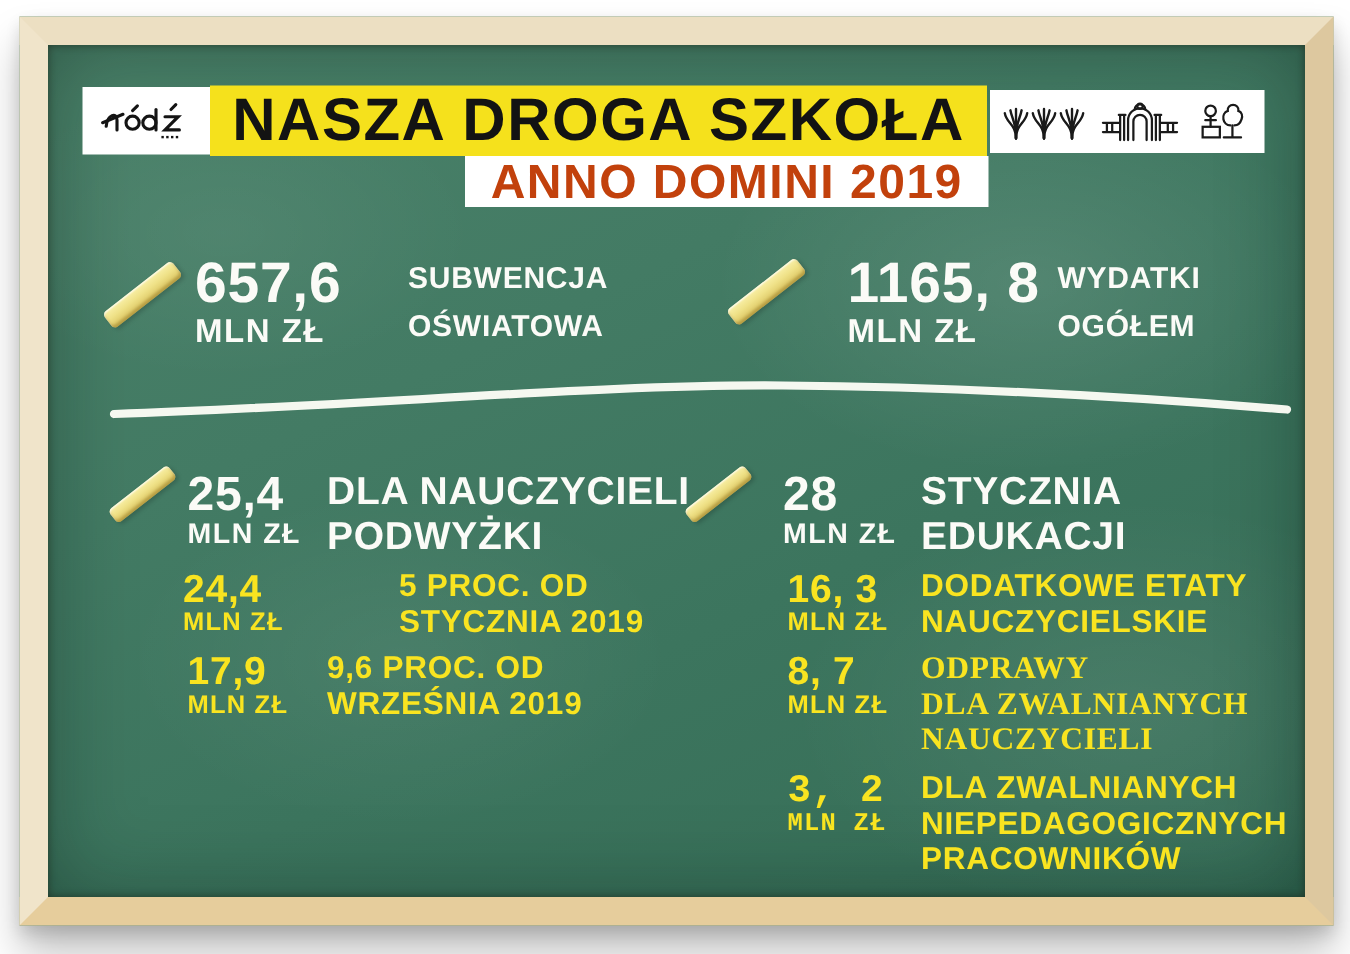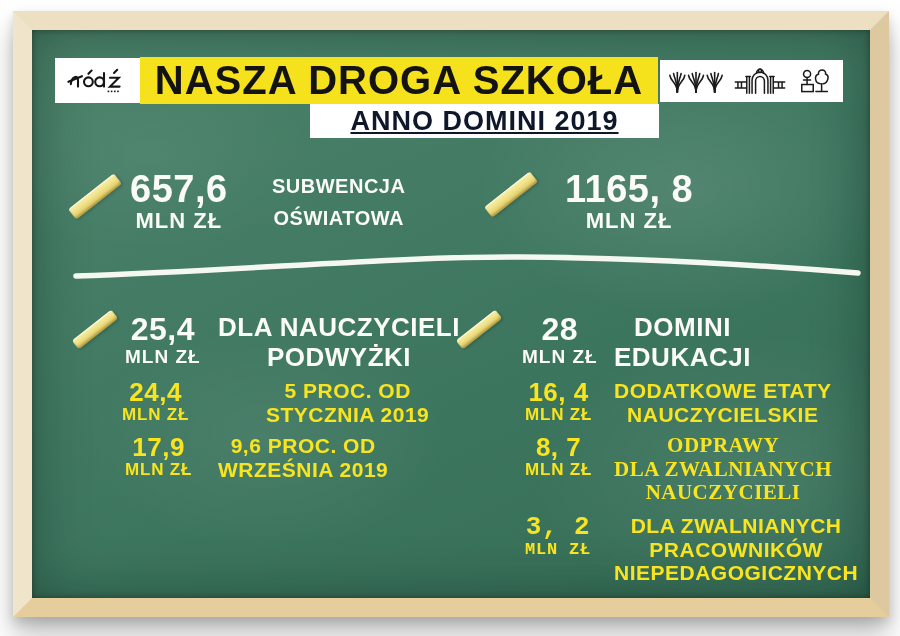--- a/index.html
+++ b/index.html
@@ -16,28 +16,27 @@
   }
   .board{
     position:absolute;inset:0;overflow:hidden;
     background:
       radial-gradient(ellipse 300px 180px at 78% 28%, rgba(255,255,255,.10), rgba(255,255,255,0) 70%),
       radial-gradient(ellipse 260px 160px at 28% 72%, rgba(255,255,255,.06), rgba(255,255,255,0) 70%),
       radial-gradient(ellipse 320px 200px at 86% 78%, rgba(255,255,255,.08), rgba(255,255,255,0) 70%),
       radial-gradient(ellipse 240px 140px at 14% 22%, rgba(255,255,255,.05), rgba(255,255,255,0) 70%),
       linear-gradient(155deg,#4a8169 0%,#437b64 35%,#3c755e 62%,#387059 85%,#346c56 100%);
     box-shadow:inset 0 0 55px rgba(8,28,20,.38), inset 0 0 6px rgba(25,20,8,.5);
-    text-align:center;
   }
   .abs{position:absolute;}
   .whitebox{background:#ffffff;}
   .banner{background:#f5e11c;display:flex;align-items:center;justify-content:center;}
   .banner .t{font-weight:bold;font-size:40px;letter-spacing:1px;color:#131313;white-space:nowrap;}
   .subbanner{background:#ffffff;display:flex;align-items:center;justify-content:center;}
-  .subbanner .t{font-weight:bold;font-size:27px;letter-spacing:1px;color:#0f172a;white-space:nowrap;text-decoration:underline;}
+  .subbanner .t{font-weight:bold;font-size:32px;letter-spacing:1px;color:#c2410c;white-space:nowrap;}
   .logo-box{display:flex;align-items:center;justify-content:center;}
   .icons-box{display:flex;align-items:center;justify-content:space-evenly;}
   .chalk{
     width:58px;height:13px;border-radius:3px;transform:rotate(-38deg);
     background:linear-gradient(180deg,#f9f0a8 0%,#efe187 45%,#d9c25e 100%);
     box-shadow:inset 0 -2px 2px rgba(140,110,30,.45), inset 0 1px 1px rgba(255,255,255,.7), 1px 2px 3px rgba(0,0,0,.18);
   }
   .chalk.sm{width:50px;height:11px;}
   .w{color:#fbfbf7;}
   .y{color:#f9e420;}
@@ -139,20 +138,24 @@
     <div class="abs" style="left:240px;top:140px;">
       <div class="b w l1">SUBWENCJA</div>
       <div class="b w l1">OŚWIATOWA</div>
     </div>
 
     <div class="abs chalk" style="left:450px;top:158px;"></div>
     <div class="abs" style="left:533px;top:140px;">
       <div class="b w v1">1165, 8</div>
       <div class="b w u1">MLN ZŁ</div>
     </div>
+    <div class="abs" style="left:673px;top:140px;">
+      <div class="b w l1">WYDATKI</div>
+      <div class="b w l1">OGÓŁEM</div>
+    </div>
 
     <svg class="abs" style="left:40px;top:212px;" width="790" height="40" viewBox="0 0 790 40">
       <path d="M4,34 C180,28 330,14 450,15 C580,16 700,24 786,31" fill="none" stroke="#fdfdf6" stroke-width="5.5" stroke-linecap="round" opacity="0.96"></path>
     </svg>
 
     <div class="abs chalk sm" style="left:38px;top:294px;"></div>
     <div class="abs" style="left:93px;top:283px;">
       <div class="b w v2">25,4</div>
       <div class="b w u2">MLN ZŁ</div>
     </div>
@@ -178,26 +181,26 @@
       <div class="b y l3">9,6 PROC. OD</div>
       <div class="b y l3">WRZEŚNIA 2019</div>
     </div>
 
     <div class="abs chalk sm" style="left:422px;top:294px;"></div>
     <div class="abs" style="left:490px;top:283px;">
       <div class="b w v2">28</div>
       <div class="b w u2">MLN ZŁ</div>
     </div>
     <div class="abs" style="left:582px;top:282px;">
-      <div class="b w l2">DOMINI</div>
+      <div class="b w l2">STYCZNIA</div>
       <div class="b w l2">EDUKACJI</div>
     </div>
 
     <div class="abs" style="left:493px;top:349px;">
-      <div class="b y v3">16, 4</div>
+      <div class="b y v3">16, 3</div>
       <div class="b y u3">MLN ZŁ</div>
     </div>
     <div class="abs" style="left:582px;top:349px;">
       <div class="b y l3">DODATKOWE ETATY</div>
       <div class="b y l3">NAUCZYCIELSKIE</div>
     </div>
 
     <div class="abs" style="left:493px;top:404px;">
       <div class="b y v3">8, 7</div>
       <div class="b y u3">MLN ZŁ</div>
@@ -207,18 +210,18 @@
       <div class="b y l3">DLA ZWALNIANYCH</div>
       <div class="b y l3">NAUCZYCIELI</div>
     </div>
 
     <div class="abs" style="left:493px;top:484px;font-family:Liberation Mono, monospace;">
       <div class="b y v3">3, 2</div>
       <div class="b y u3">MLN ZŁ</div>
     </div>
     <div class="abs" style="left:582px;top:484px;">
       <div class="b y l3">DLA ZWALNIANYCH</div>
+      <div class="b y l3">NIEPEDAGOGICZNYCH</div>
       <div class="b y l3">PRACOWNIKÓW</div>
-      <div class="b y l3">NIEPEDAGOGICZNYCH</div>
     </div>
 
   </div>
 </div>
 
 </body></html>

